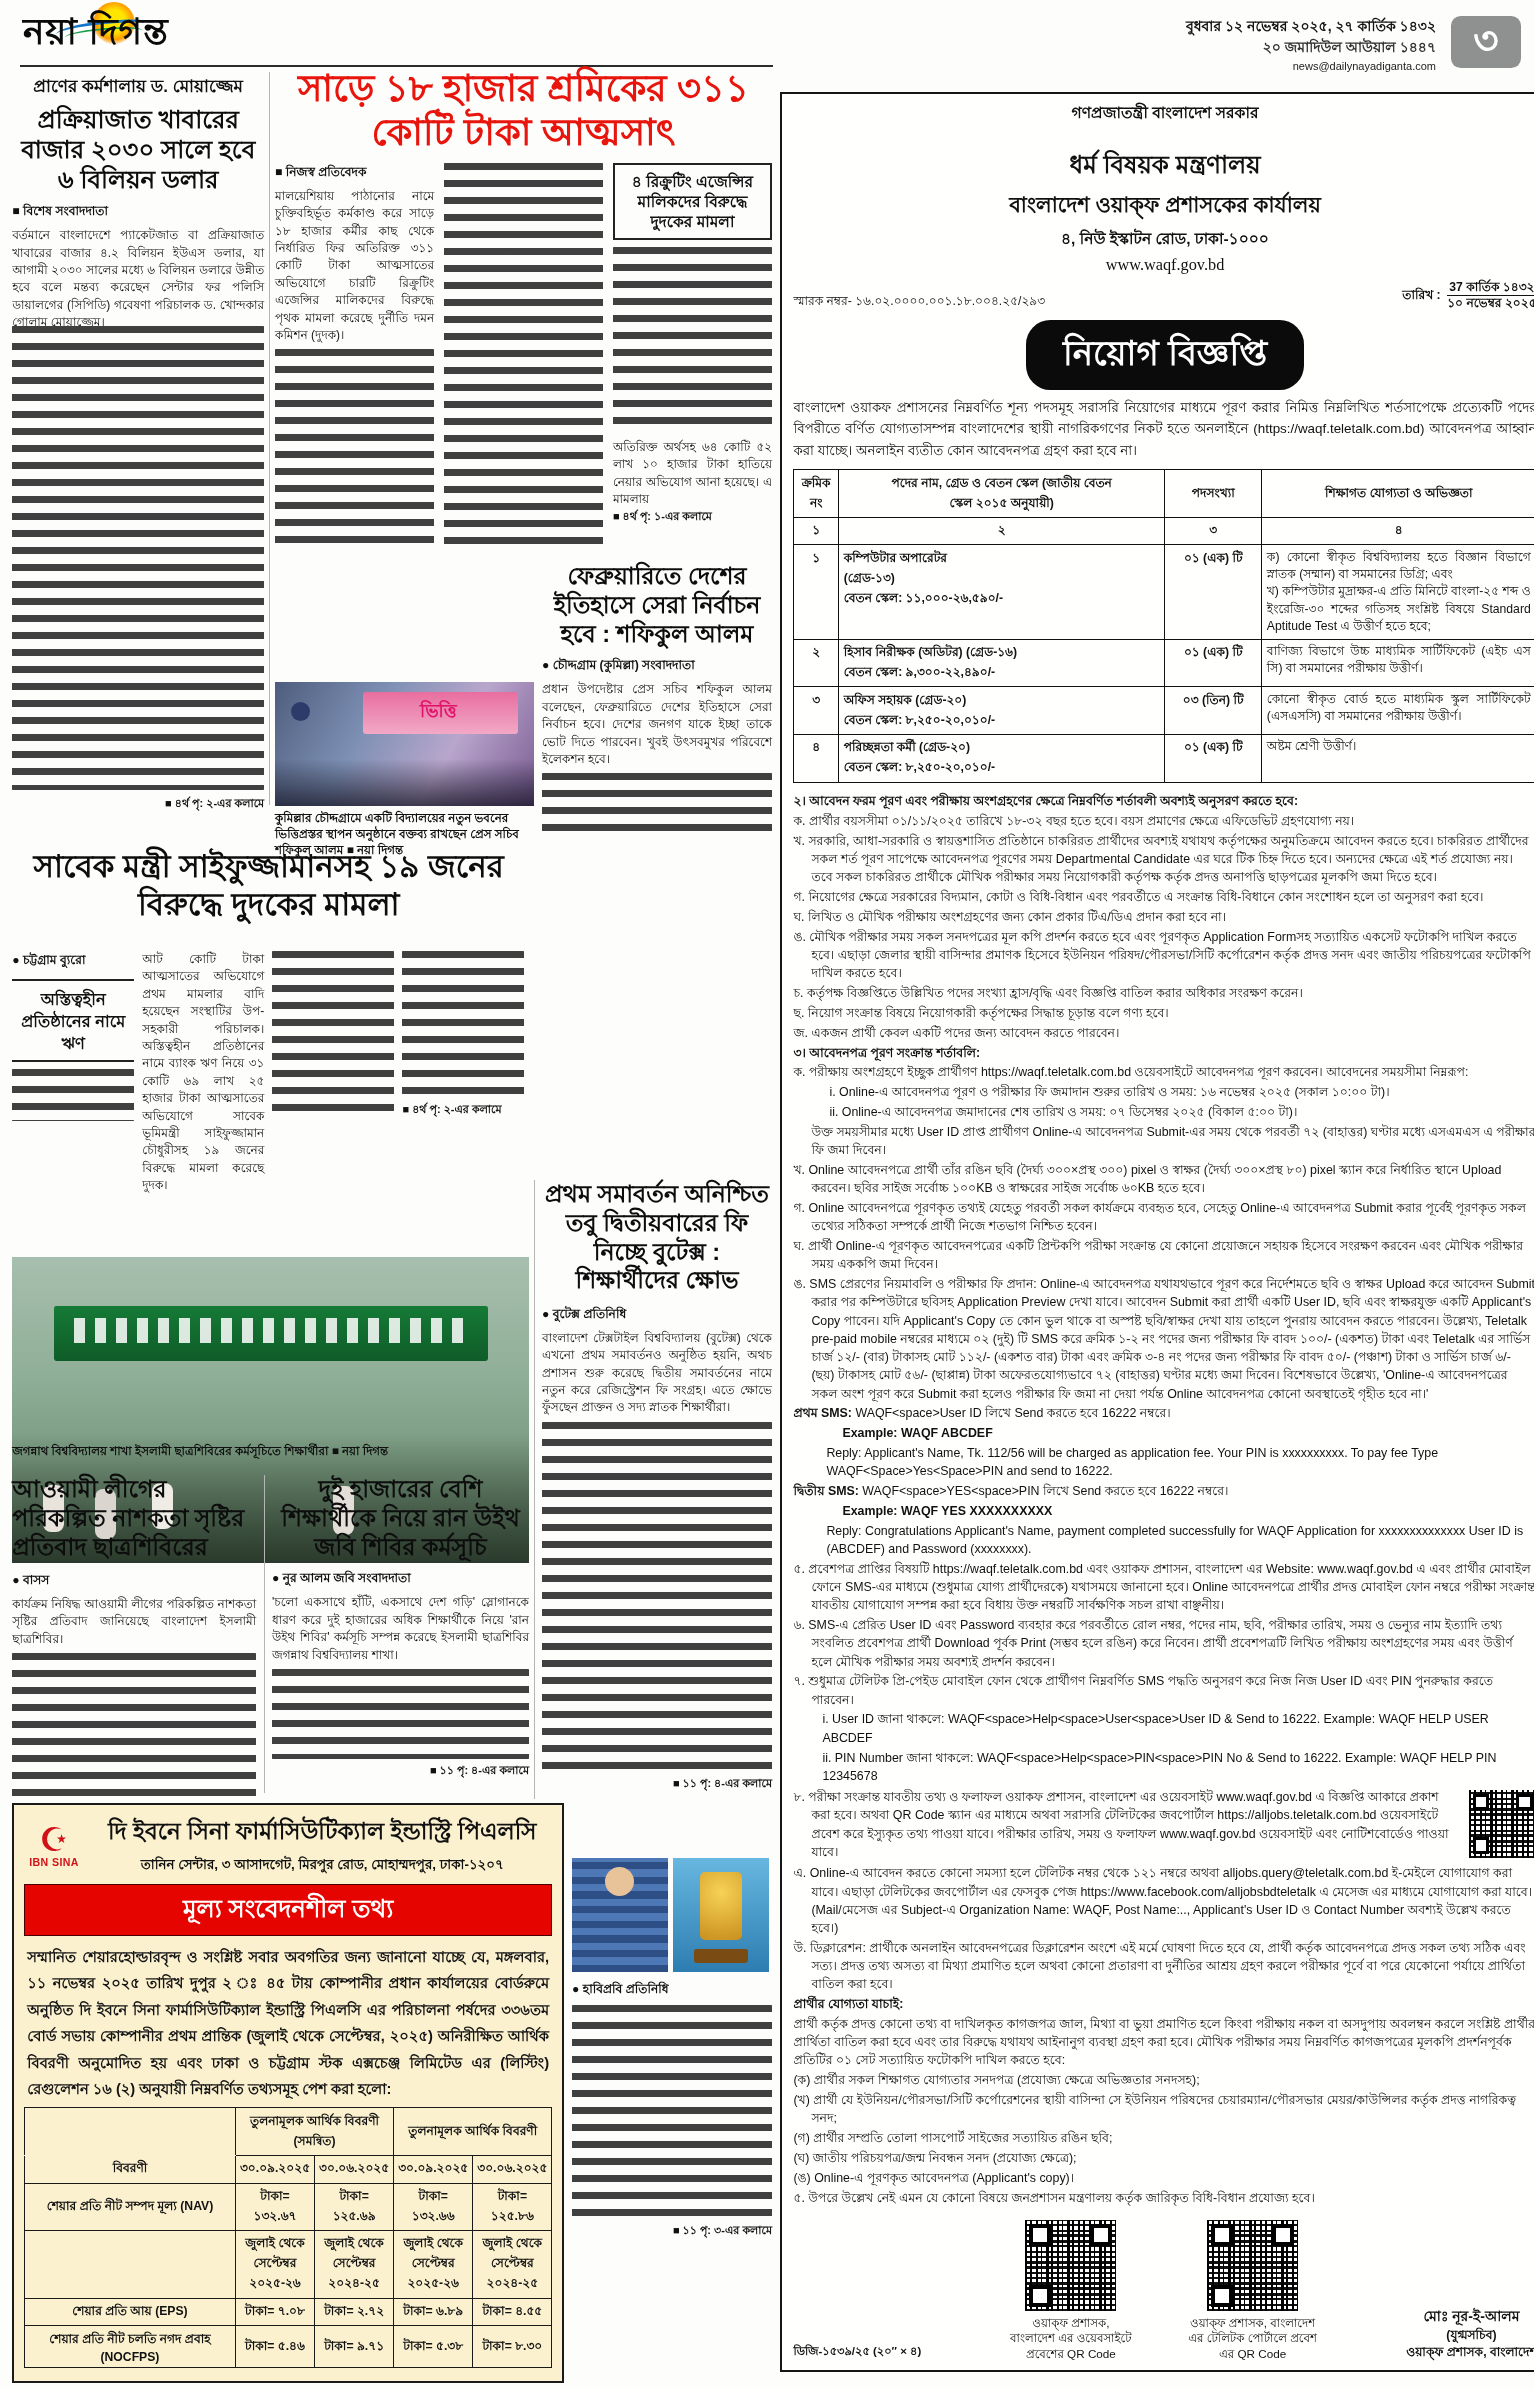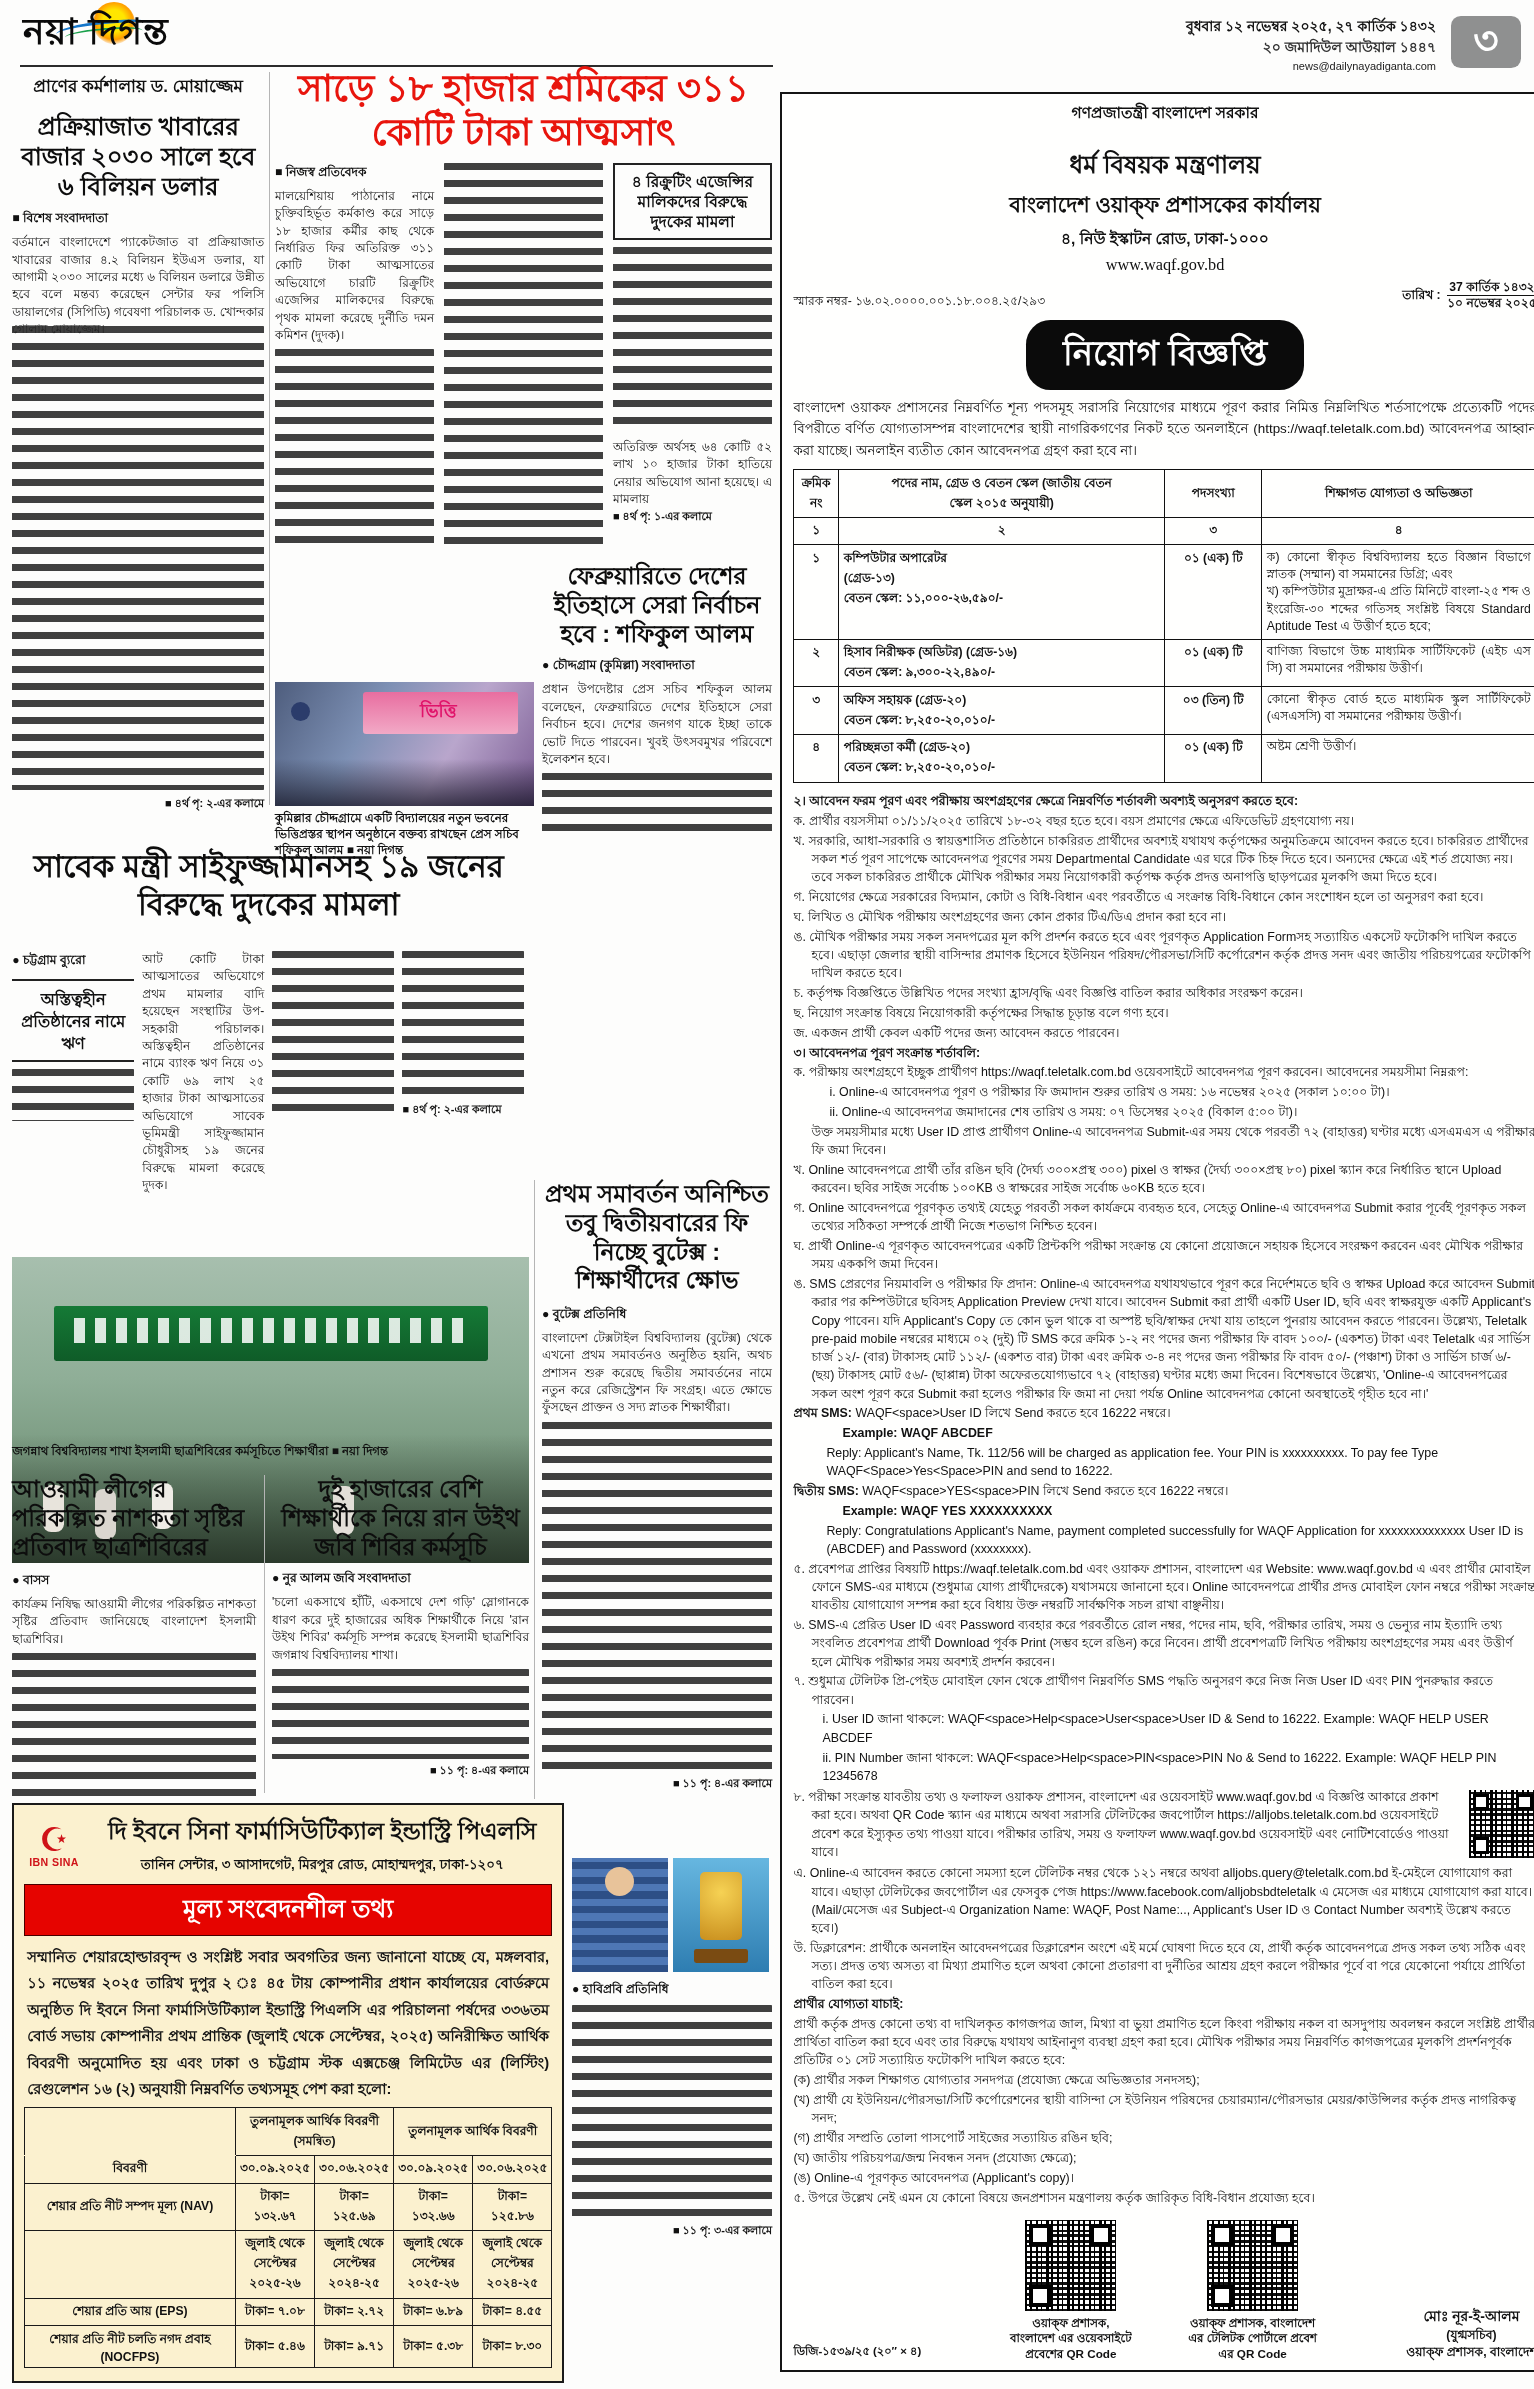--- a/index.html
+++ b/index.html
@@ -59,21 +59,21 @@
   .ct{font-weight:800}
   .smsline{font-weight:800}
   .qr{position:relative;background:
       repeating-linear-gradient(90deg,#000 0 2.4px,transparent 2.4px 4.9px,#000 4.9px 6.5px,transparent 6.5px 10.6px),
       repeating-linear-gradient(0deg,#111 0 2.4px,#fff 2.4px 4.9px,#111 4.9px 7.3px,#fff 7.3px 10.6px)}
   .qr:before,.qr:after{content:"";position:absolute;top:4.1px;width:24%;height:24%;border:4.1px solid #000;background:#fff;box-sizing:border-box}
   .qr:before{left:4.1px}.qr:after{right:4.1px}
   .qr i{position:absolute;left:4.1px;bottom:4.1px;width:24%;height:24%;border:4.1px solid #000;background:#fff;box-sizing:border-box}
   .qr.sm:before,.qr.sm:after,.qr.sm i{border-width:3.3px}
   .w-foot{margin-top:auto;display:flex;align-items:flex-end;gap:14.7px;padding-top:6.5px}
-  .qrcap{font-size:11.7px;font-weight:700;text-align:center;line-height:1.35;margin-top:3.3px}
+  .qrcap{font-size:11.7px;font-weight:400;text-align:center;line-height:1.35;margin-top:3.3px}
   .sig{ text-align:center;font-weight:700;font-size:12.2px;line-height:1.45}
   .sig .nm{font-size:14px;font-weight:800}
   
   #ibn{background:#fbf1cf;border:2.8px solid #1a1a1a;display:flex;flex-direction:column;box-sizing:border-box;padding:8.1px 9.8px 6.5px;overflow:hidden}
   .ibn-head{display:flex;gap:8.1px;align-items:center}
   .ibn-logo{width:60px;text-align:center;flex:none}
   .ibn-logo .mark{font-size:33px;line-height:1;color:#cf1218}
   .ibn-logo .lt{font-size:10.6px;font-weight:800;color:#d01319;letter-spacing:0.4px}
   .ibn-title{flex:1;text-align:center}
   .ibn-title .t1{font-size:23px;font-weight:800}
@@ -100,21 +100,21 @@
   <div class="abs" style="right:99px;top:16.3px;text-align:right;line-height:1.5">
     <div style="font-size:14px;font-weight:600">বুধবার ১২ নভেম্বর ২০২৫, ২৭ কার্তিক ১৪৩২</div>
     <div style="font-size:14px;font-weight:600;color:#333">২০ জমাদিউল আউয়াল ১৪৪৭</div>
     <div style="font-size:11px;color:#222">news@dailynayadiganta.com</div>
   </div>
   <div class="abs badge" style="left:1451px;top:16.3px;width:70px;height:52px">৩</div>
   <div class="abs rule" style="left:20.4px;top:65px;width:753px;height:1.6px"></div>
 
   <div class="abs" style="left:12.2px;top:73px;width:252px">
     <div class="ctr kicker" style="font-size:17px">প্রাণের কর্মশালায় ড. মোয়াজ্জেম</div>
-    <div class="hl" style="font-size:24.4px;margin-top:11px">প্রক্রিয়াজাত খাবারের বাজার ২০৩০ সালে হবে ৬ বিলিয়ন ডলার</div>
+    <div class="hl" style="font-size:24.4px;margin-top:4px">প্রক্রিয়াজাত খাবারের বাজার ২০৩০ সালে হবে ৬ বিলিয়ন ডলার</div>
     <div class="byline" style="margin:8.1px 0 4.9px">■ বিশেষ সংবাদদাতা</div>
     <div class="lede">বর্তমানে বাংলাদেশে প্যাকেটজাত বা প্রক্রিয়াজাত খাবারের বাজার ৪.২ বিলিয়ন ইউএস ডলার, যা আগামী ২০৩০ সালের মধ্যে ৬ বিলিয়ন ডলারে উন্নীত হবে বলে মন্তব্য করেছেন সেন্টার ফর পলিসি ডায়ালগের (সিপিডি) গবেষণা পরিচালক ড. খোন্দকার গোলাম মোয়াজ্জেম।</div>
   </div>
   <div class="abs gk" style="left:12.2px;top:326px;width:252px;height:464px"></div>
   <div class="abs jump" style="left:12.2px;top:795px;width:252px;text-align:right">■ ৪র্থ পৃ: ২-এর কলামে</div>
 
   <div class="abs vrule" style="left:269px;top:72px;height:733px"></div>
 
   <div class="abs hl red" style="left:275px;top:67px;width:497px;font-size:37px;line-height:1.18">সাড়ে ১৮ হাজার শ্রমিকের ৩১১ কোটি টাকা আত্মসাৎ</div>
   <div class="abs" style="left:275px;top:163px;width:497px;display:flex;gap:9.8px">

